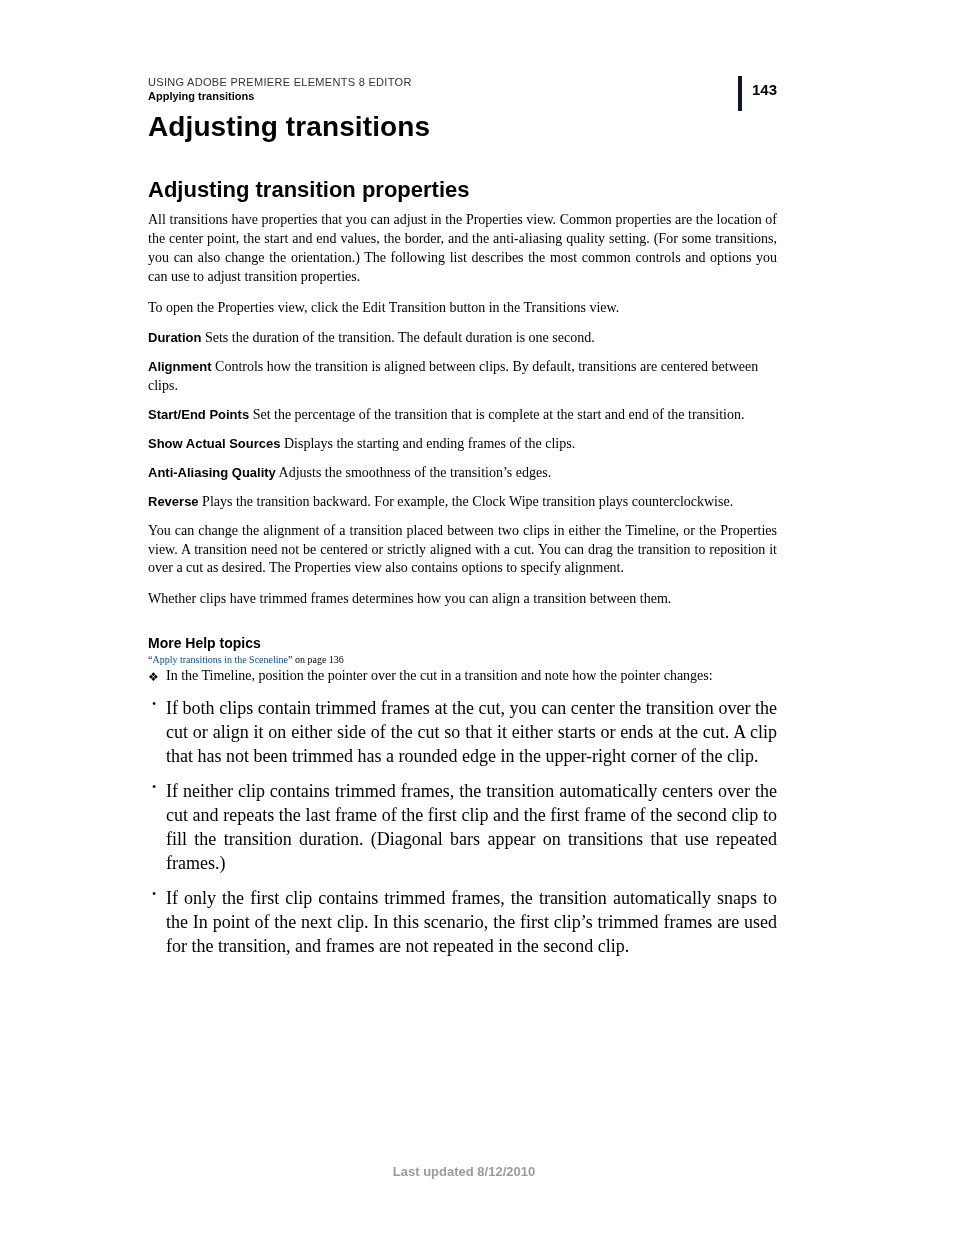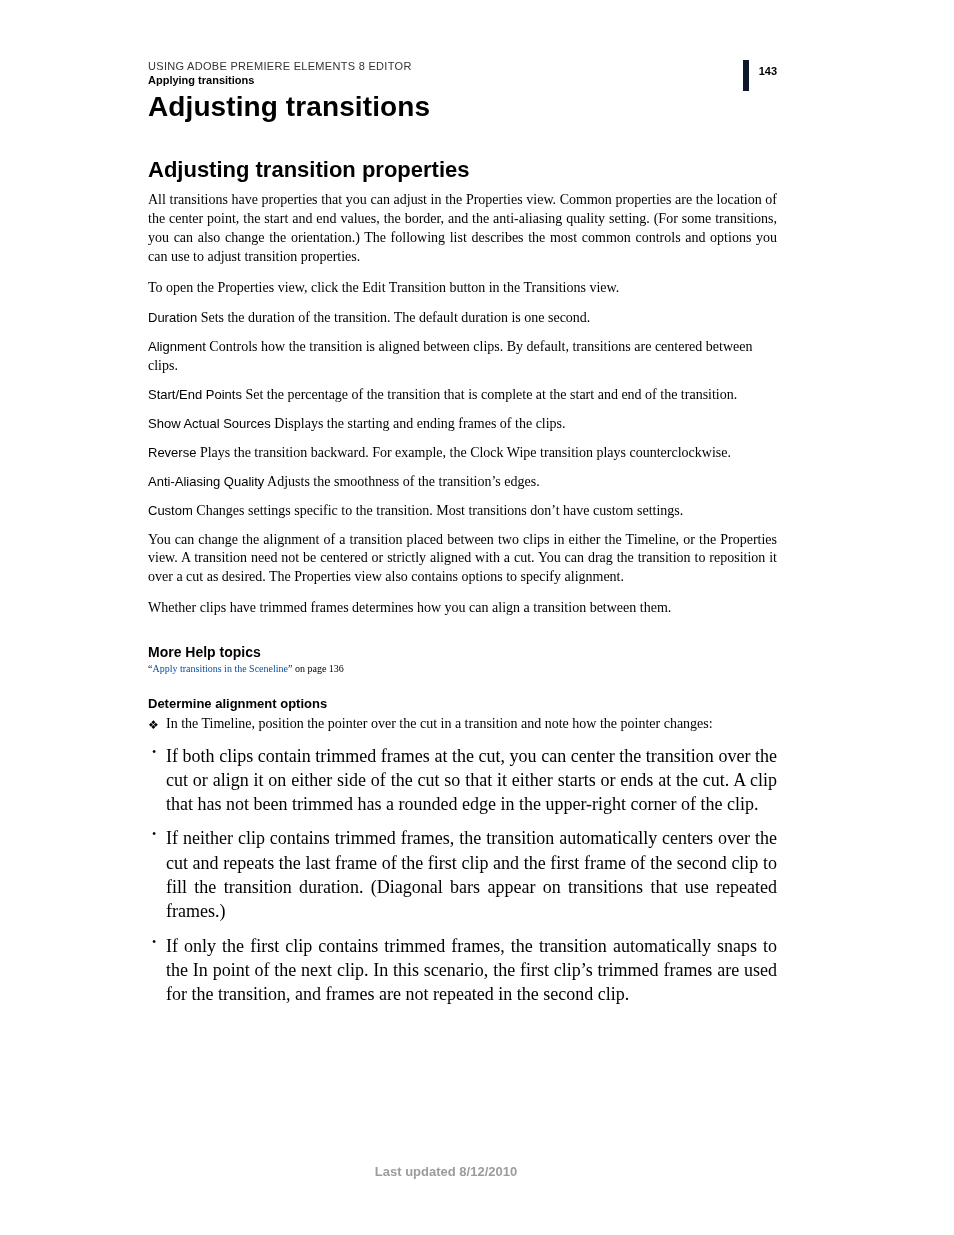--- a/index.html
+++ b/index.html
@@ -9,21 +9,21 @@
     width: 954px;
     height: 1235px;
     font-family: "Minion Pro", "Times New Roman", Georgia, serif;
     color: #000;
   }
   .page {
     position: relative;
     width: 892px;
     height: 1235px;
     box-sizing: border-box;
-    padding: 60px 115px 0 148px;
+    padding: 76px 115px 0 148px;
   }
   .header-row {
     display: flex;
     align-items: flex-start;
   }
   .header-left {
     flex: 1;
   }
   .header-product {
     font-family: "Myriad Pro", Arial, Helvetica, sans-serif;
@@ -33,24 +33,24 @@
   }
   .header-section {
     font-family: "Myriad Pro", Arial, Helvetica, sans-serif;
     font-size: 11px;
     font-weight: 700;
     color: #000;
     margin-top: 2px;
   }
   .page-number {
     font-family: "Myriad Pro", Arial, Helvetica, sans-serif;
-    font-size: 11px;
-    font-weight: 700;
-    color: #000;
-    border-left: 6px solid #0f172a;
+    font-size: 15px;
+    font-weight: 700;
+    color: #000;
+    border-left: 4px solid #0f172a;
     padding: 6px 0 14px 10px;
     line-height: 1;
   }
   .h1 {
     font-family: "Myriad Pro", Arial, Helvetica, sans-serif;
     font-weight: 700;
     font-size: 28px;
     margin-bottom: 34px;
     color: #000;
     letter-spacing: 0.1px;
@@ -90,21 +90,21 @@
     text-align: justify;
   }
   .prop-line {
     font-size: 14px;
     line-height: 1.35;
     margin: 0 0 10px 0;
     color: #000;
   }
   .prop-term {
     font-family: "Myriad Pro", Arial, Helvetica, sans-serif;
-    font-weight: 400;
+    font-weight: 700;
     font-size: 13px;
   }
   .link {
     color: #0b4fa0;
   }
   .xref-line {
     font-size: 10px;
     line-height: 1.35;
     margin: 2px 0 0 0;
   }
@@ -137,21 +137,21 @@
   }
   .diamond-line .diamond {
     position: absolute;
     left: 0;
     top: 2px;
     font-size: 12px;
   }
   .footer {
     position: absolute;
     bottom: 56px;
-    left: 0;
+    left: 18px;
     width: 100%;
     text-align: center;
     font-family: "Myriad Pro", Arial, Helvetica, sans-serif;
     font-weight: 700;
     font-size: 13px;
     color: #9c9c9c;
   }
 </style>
 </head>
 <body>
@@ -186,44 +186,38 @@
     <span class="prop-term">Start/End Points</span>
     <span> </span>
     <span>Set the percentage of the transition that is complete at the start and end of the transition.</span>
   </p>
   <p class="prop-line">
     <span class="prop-term">Show Actual Sources</span>
     <span> </span>
     <span>Displays the starting and ending frames of the clips.</span>
   </p>
   <p class="prop-line">
+    <span class="prop-term">Anti-Aliasing Quality</span>
+    <span> </span>
+    <span>Adjusts the smoothness of the transition’s edges.</span>
+  </p>
+  <p class="prop-line">
     <span class="prop-term">Reverse</span>
     <span> </span>
     <span>Plays the transition backward. For example, the Clock Wipe transition plays counterclockwise.</span>
-  </p>
-  <p class="prop-line">
-    <span class="prop-term">Anti-Aliasing Quality</span>
-    <span> </span>
-    <span>Adjusts the smoothness of the transition’s edges.</span>
-  </p>
-  <p class="prop-line">
-    <span class="prop-term">Custom</span>
-    <span> </span>
-    <span>Changes settings specific to the transition. Most transitions don’t have custom settings.</span>
   </p>
 
   <p class="body">You can change the alignment of a transition placed between two clips in either the Timeline, or the Properties view. A transition need not be centered or strictly aligned with a cut. You can drag the transition to reposition it over a cut as desired. The Properties view also contains options to specify alignment.</p>
   <p class="body">Whether clips have trimmed frames determines how you can align a transition between them.</p>
 
   <div class="h3">More Help topics</div>
   <p class="xref-line">
     <span>“</span><span class="link">Apply transitions in the Sceneline</span><span>” on page 136</span>
   </p>
 
-  <div class="h4">Determine alignment options</div>
 
   <div class="diamond-line">
     <span class="diamond">❖</span>
     <span>In the Timeline, position the pointer over the cut in a transition and note how the pointer changes:</span>
   </div>
 
   <ul class="bullets">
     <li>If both clips contain trimmed frames at the cut, you can center the transition over the cut or align it on either side of the cut so that it either starts or ends at the cut. A clip that has not been trimmed has a rounded edge in the upper-right corner of the clip.</li>
     <li>If neither clip contains trimmed frames, the transition automatically centers over the cut and repeats the last frame of the first clip and the first frame of the second clip to fill the transition duration. (Diagonal bars appear on transitions that use repeated frames.)</li>
     <li>If only the first clip contains trimmed frames, the transition automatically snaps to the In point of the next clip. In this scenario, the first clip’s trimmed frames are used for the transition, and frames are not repeated in the second clip.</li>

